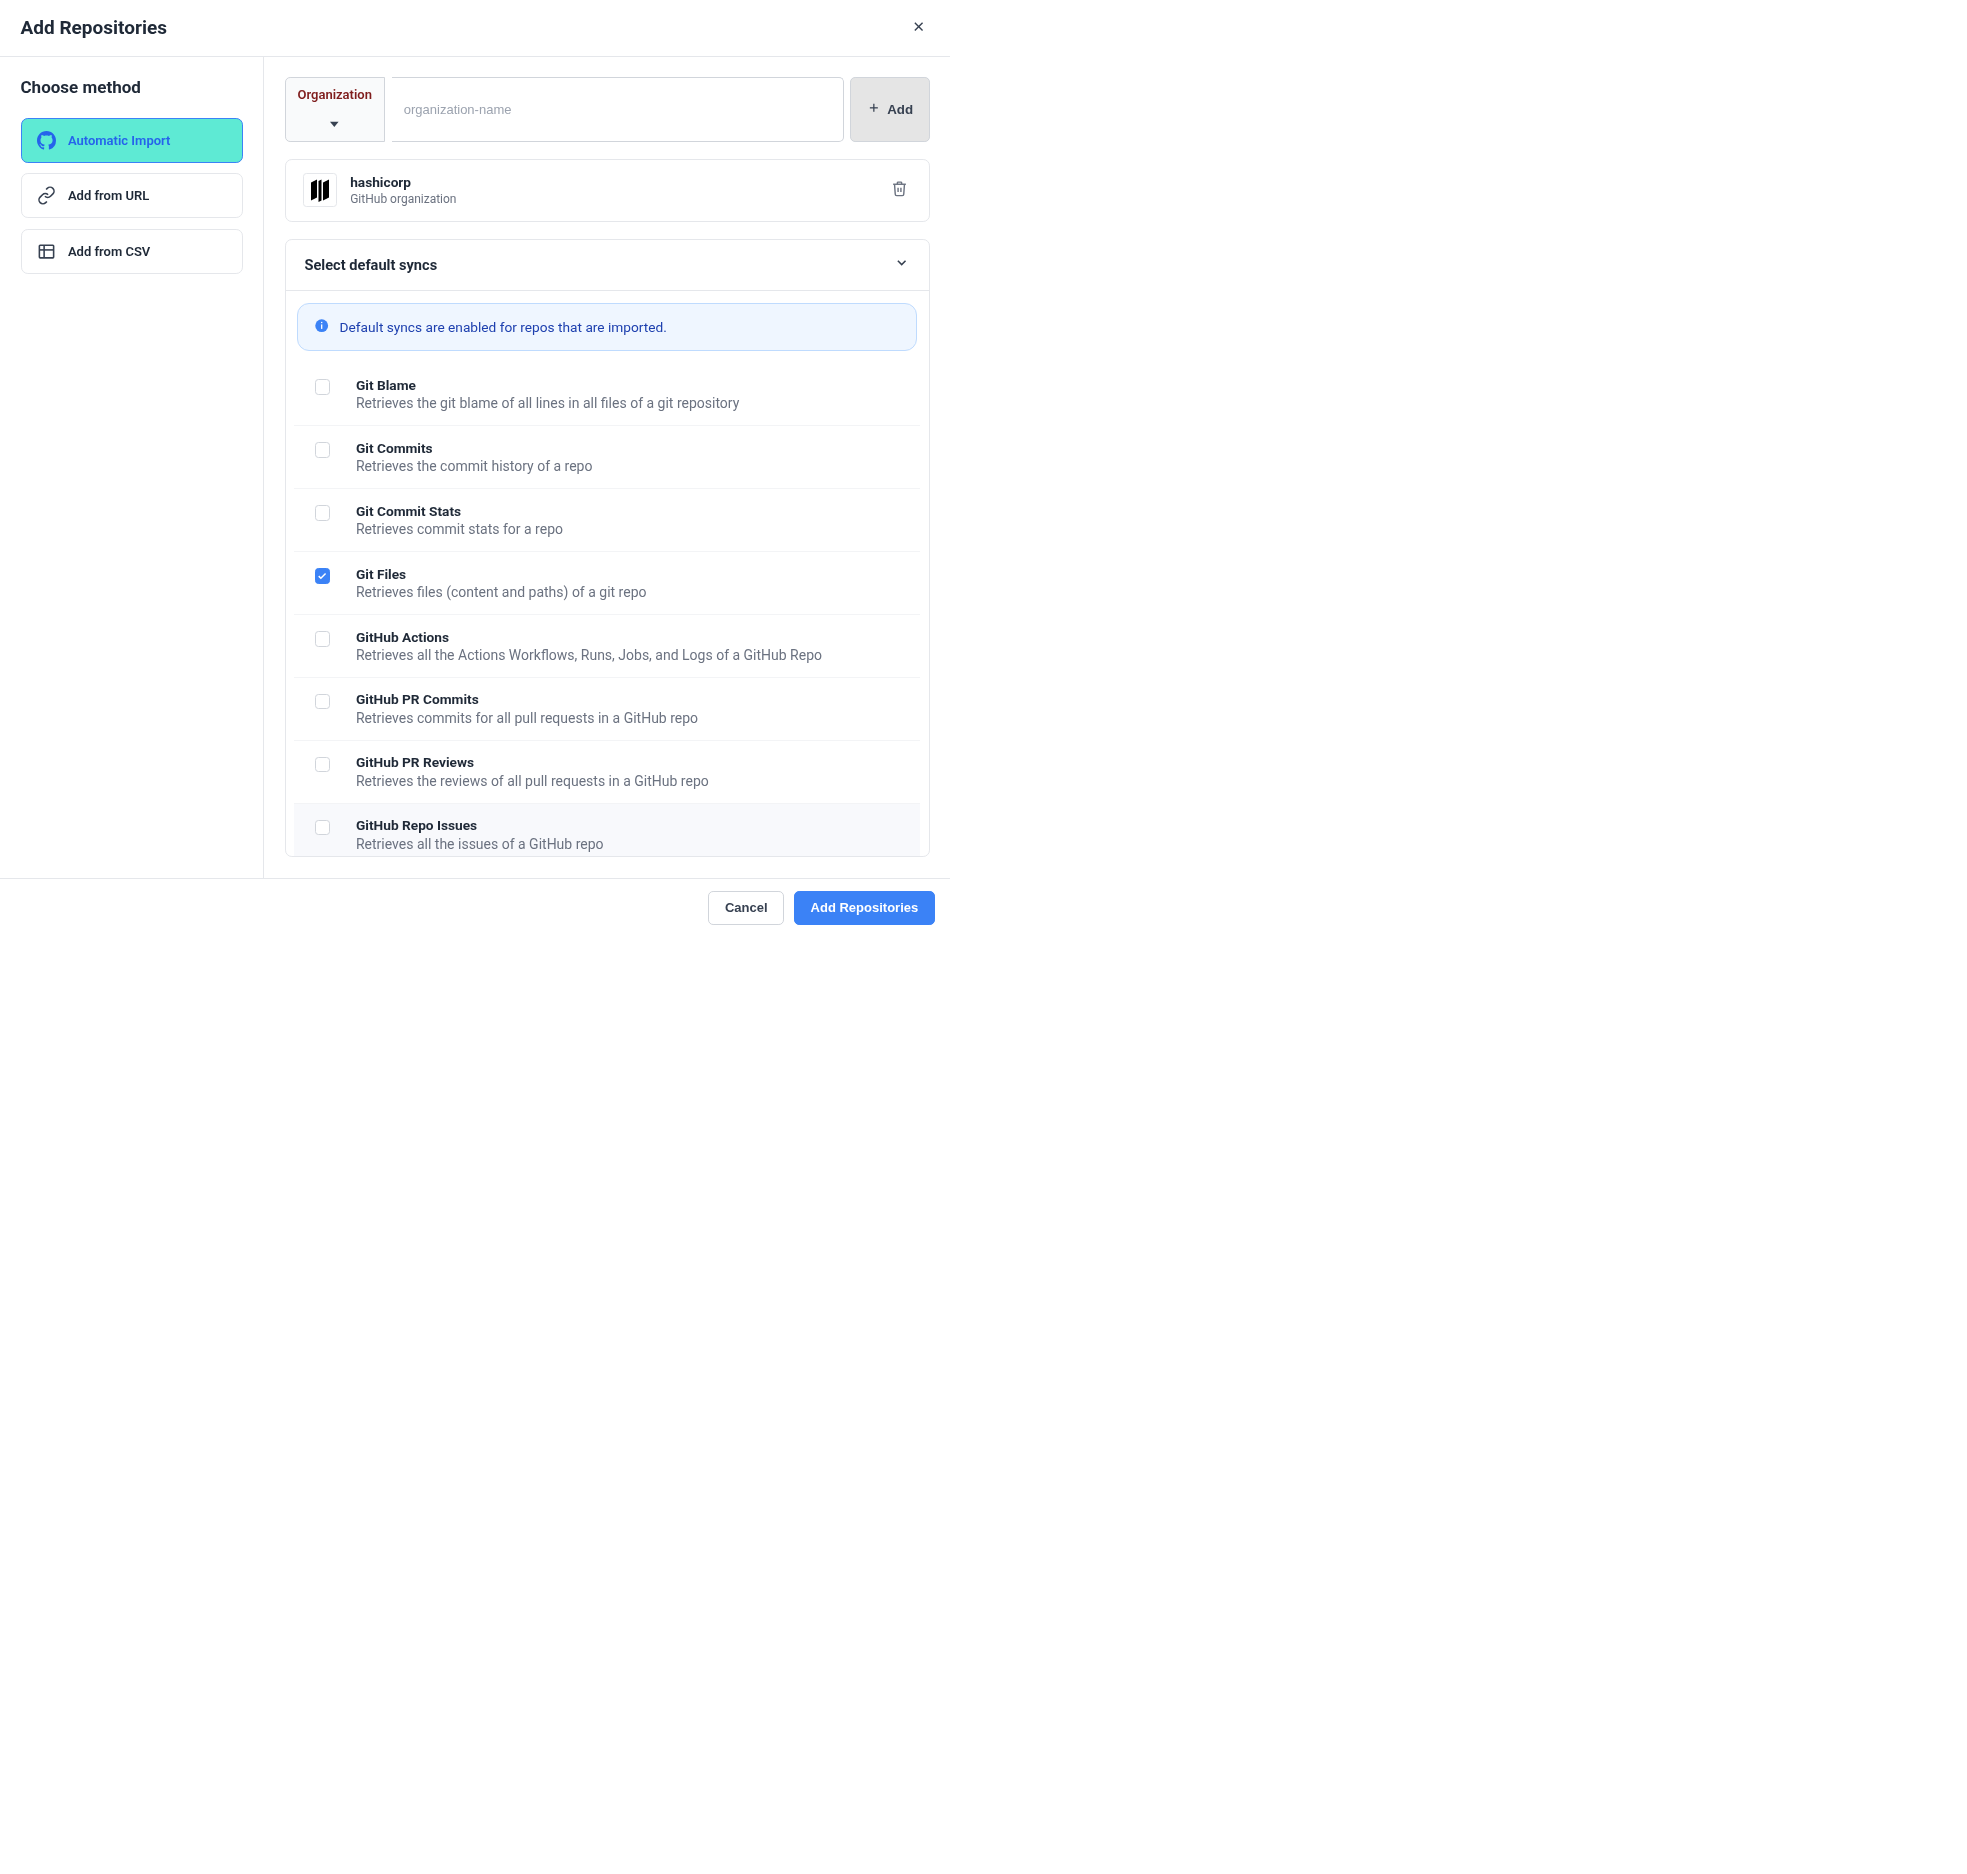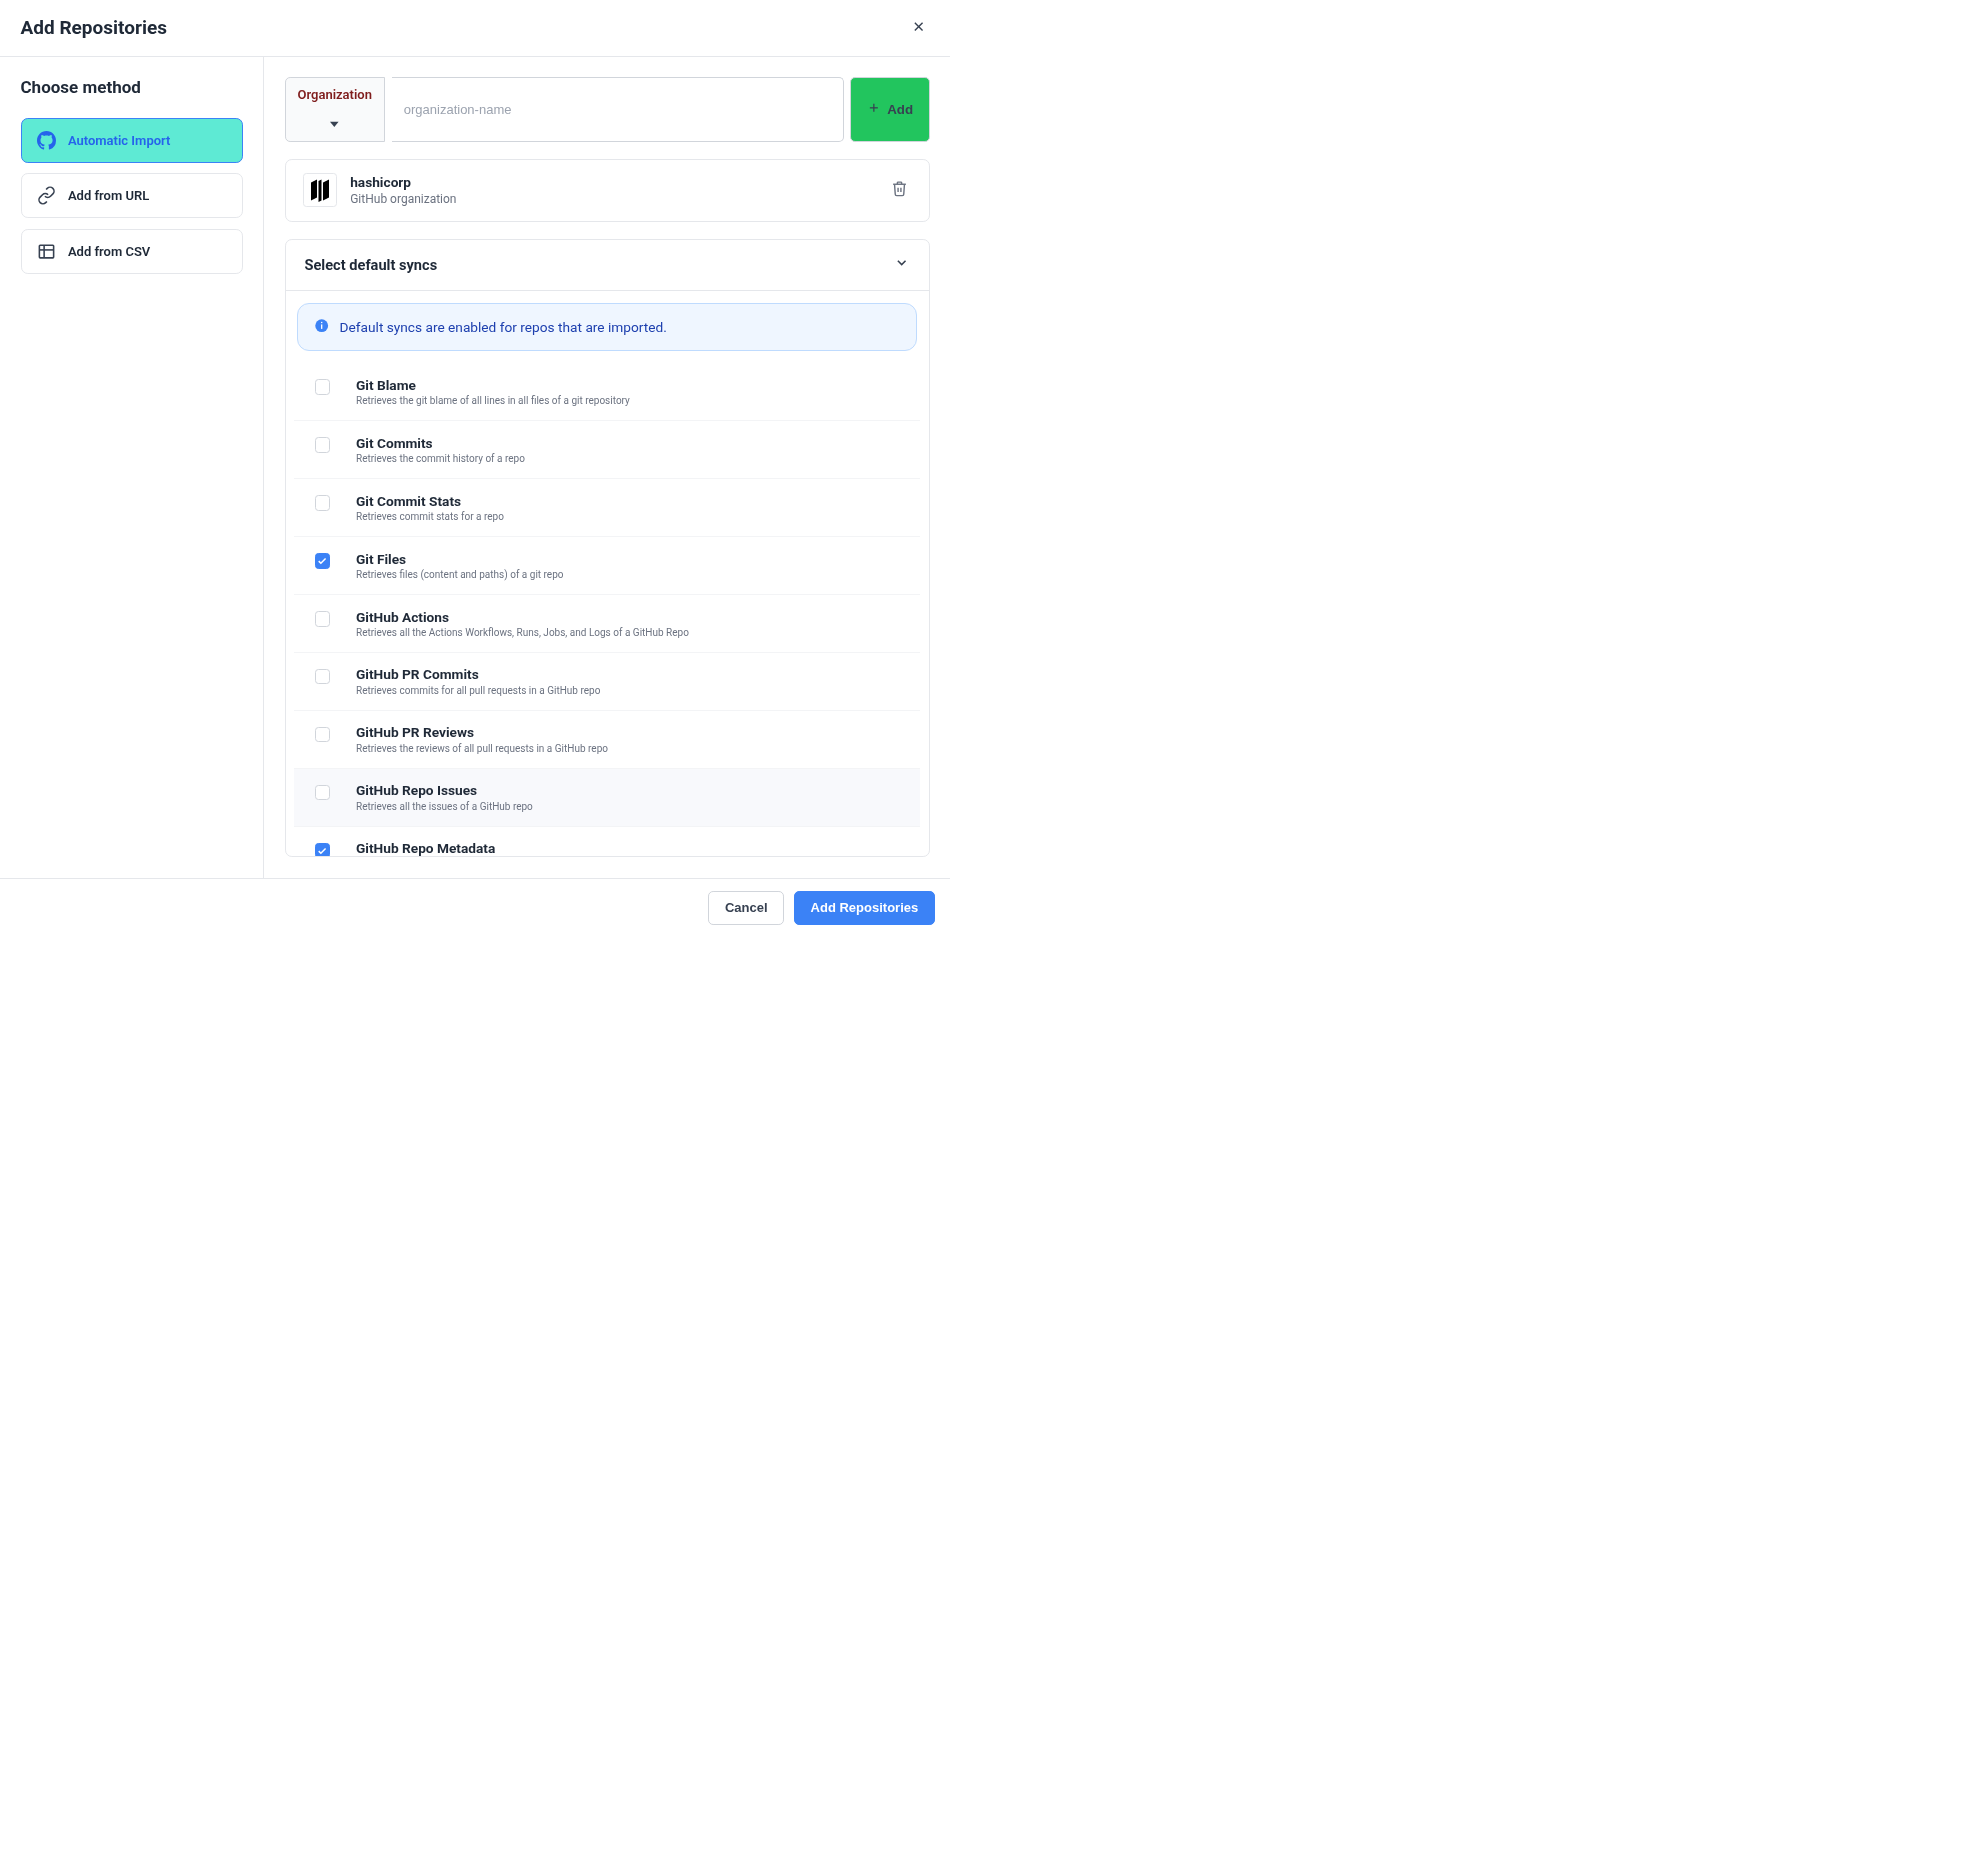--- a/index.html
+++ b/index.html
@@ -54,21 +54,21 @@
     .org-input {
       flex: 1;
       border: 0.9px solid #d1d5db; border-left: none;
       border-radius: 0 5.1px 5.1px 0;
       padding: 8.6px 12px; font-size: 13px;
       outline: none;
     }
     .org-input::placeholder { color: #9ca3af; }
     .add-btn {
       border: 0.9px solid #d1d5db; border-radius: 5.1px;
-      background: #22c55e; padding: 8.6px 15.4px;
+      background: #e5e5e5; padding: 8.6px 15.4px;
       display: flex; align-items: center; gap: 6.8px;
       font-weight: 600; color: #374151; cursc
       ;cursor:pointer;
     }
 
     .org-card {
       border: 0.9px solid #e5e7eb; border-radius: 6.8px;
       padding: 13.7px 17px;
       display: flex; align-items: center; gap: 13.7px;
       margin-bottom: 17px;
@@ -104,21 +104,21 @@
       width:15.4px;height:15.4px;border:1.7px solid #d1d5db;border-radius:3.4px;
       margin-top:2.6px;
       display:flex;align-items:center;justify-content:center;
       cursor:pointer;
       background:#fff;
       flex-shrink:0;
     }
     .chk.checked { background:#3b82f6; border-color:#3b82f6; }
     .chk.checked svg { stroke:#fff; }
     .sync-title { font-weight:700; font-size:13.7px; }
-    .sync-desc { color:#6b7280; font-size:10px; margin-top:2.6px; }
+    .sync-desc { color:#6b7280; font-size:14px; margin-top:2.6px; }
 
     .modal-footer {
       display:flex; justify-content:flex-end; gap:10.3px;
       padding: 12px 15.4px; border-top:0.9px solid #e5e7eb;
       background: #fff;
     }
     .btn {
       border-radius:5.1px; padding: 8.6px 15.4px; font-weight:600; font-size:13px;
       cursor:pointer;
     } 

